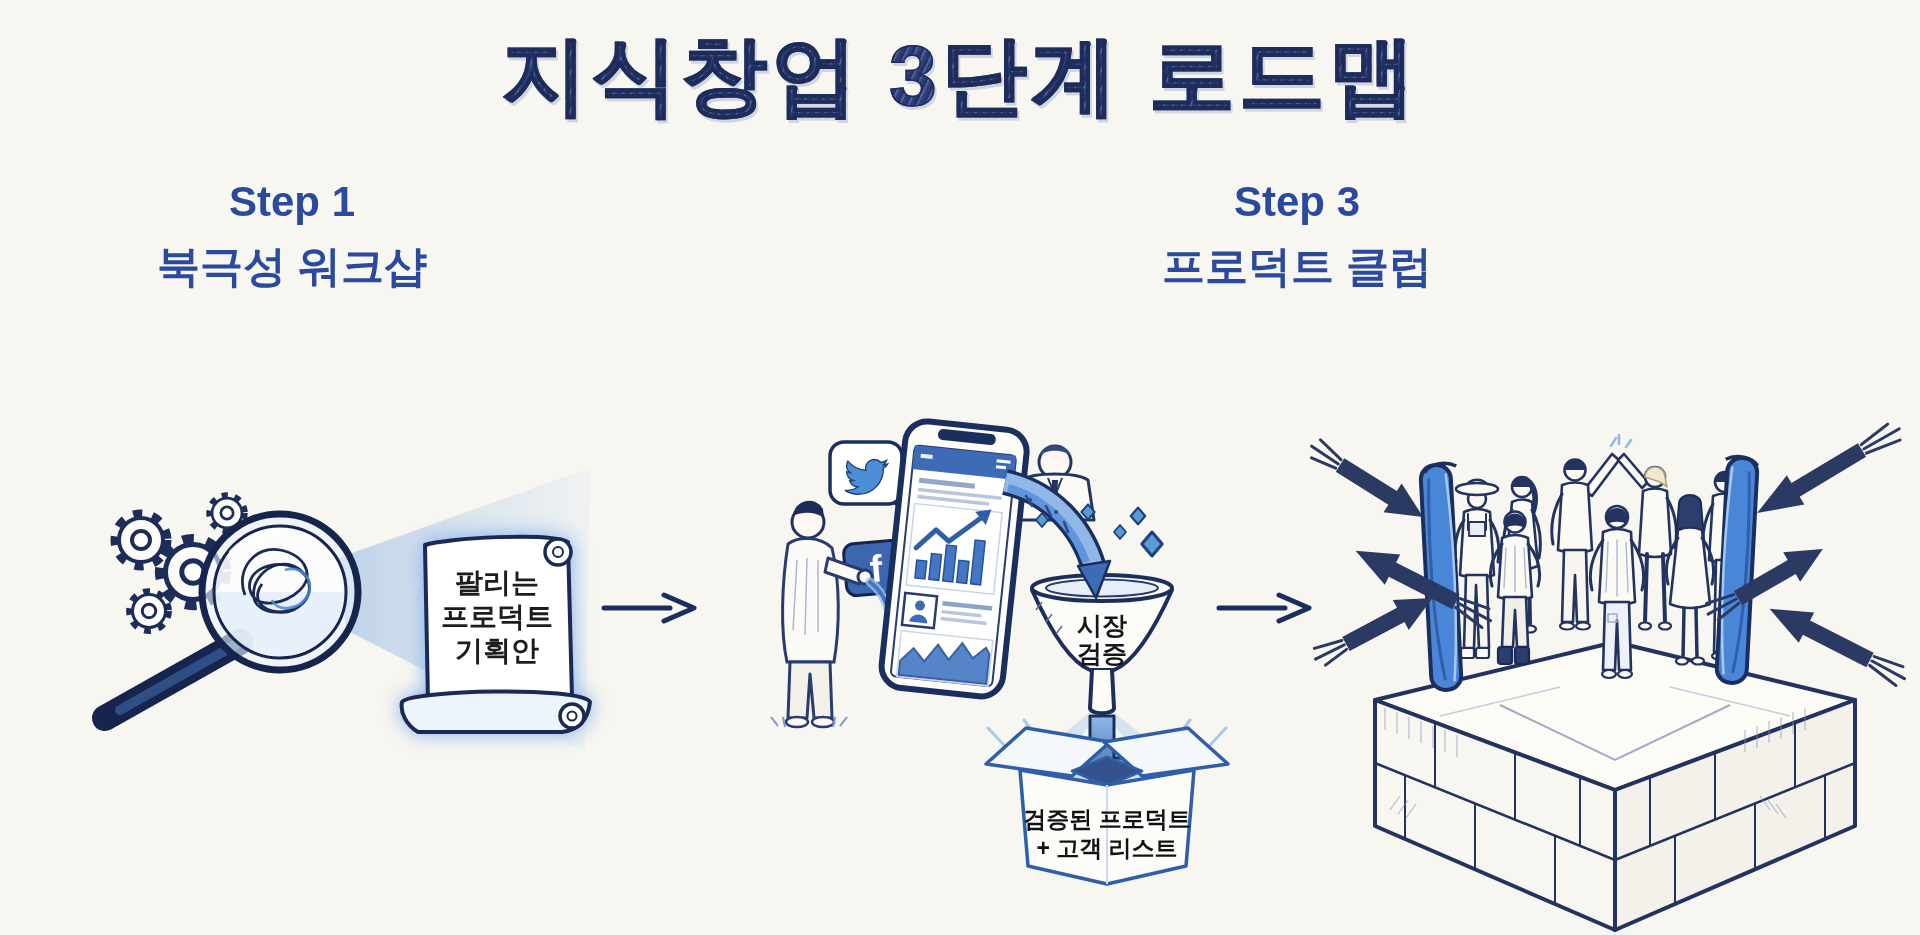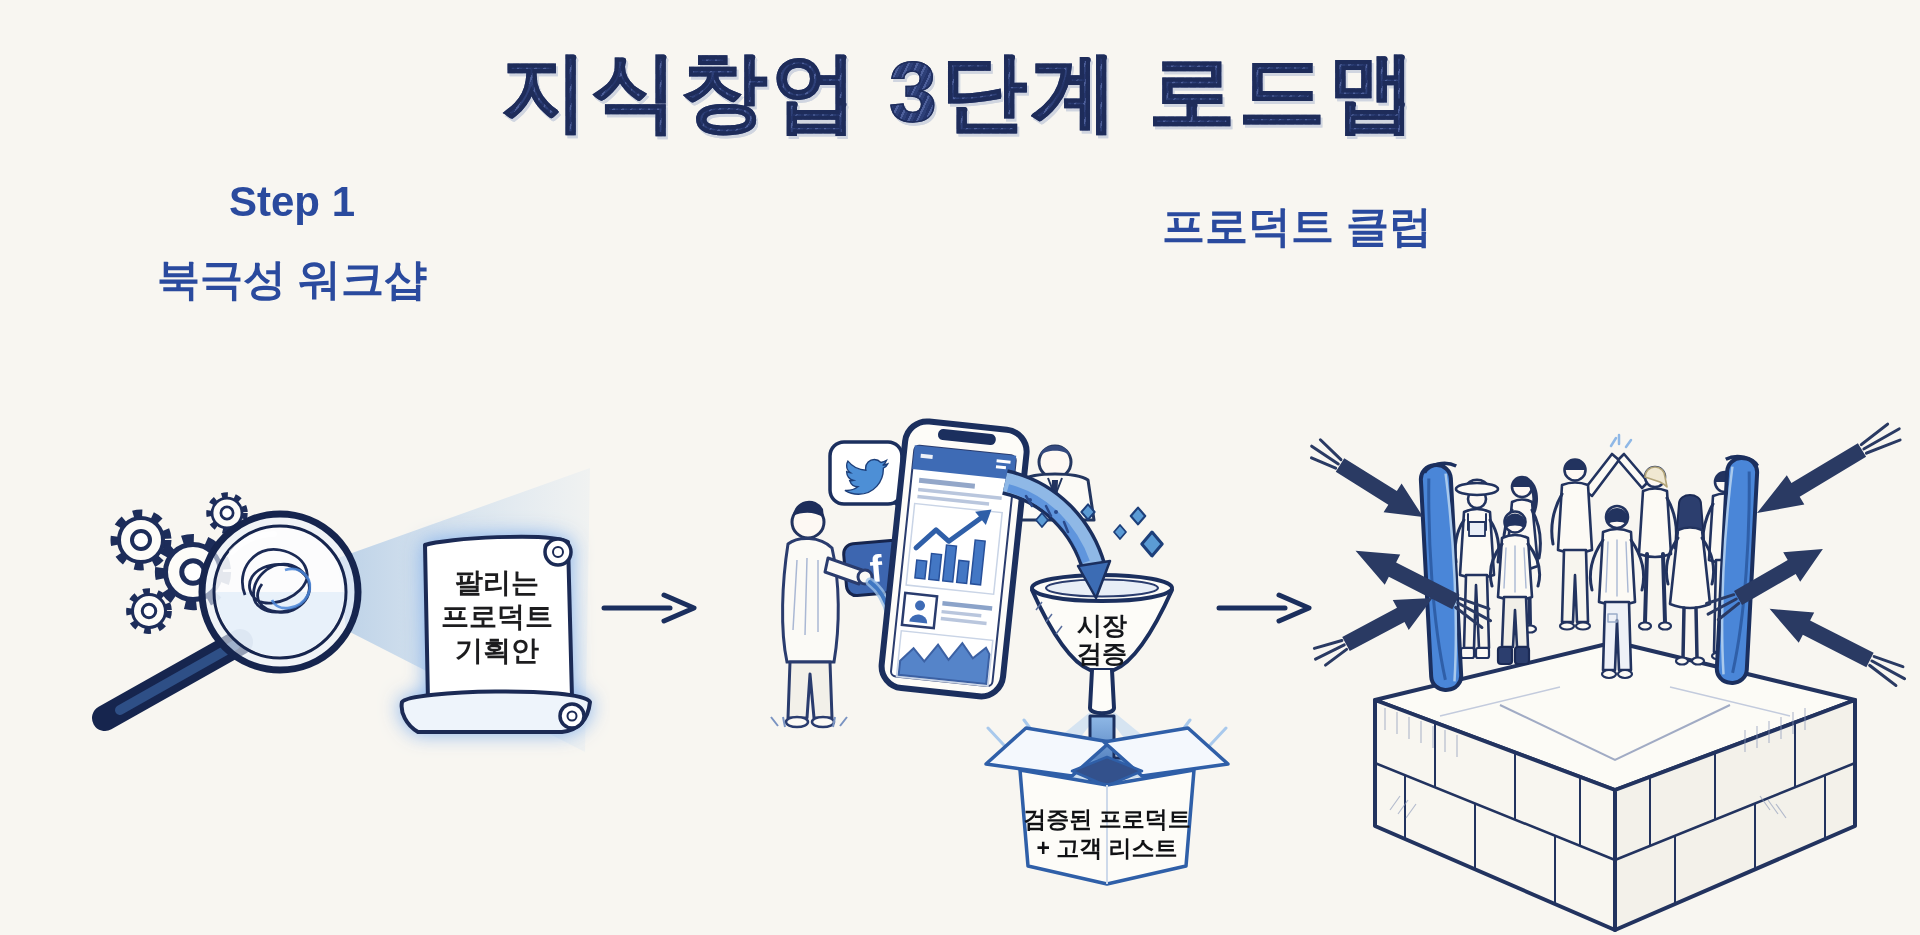--- a/index.html
+++ b/index.html
@@ -3,56 +3,57 @@
 <meta charset="utf-8">
 <style>
   html,body{margin:0;padding:0;}
   body{
     width:1920px;height:935px;position:relative;overflow:hidden;
     background:#f8f6f1;
     font-family:"Liberation Sans","DejaVu Sans",sans-serif;
   }
   .stage{position:absolute;inset:0;}
   .title{
-    position:absolute;top:34px;left:0;width:1920px;
+    position:absolute;top:18px;left:0;width:1920px;
     text-align:center;font-size:86px;font-weight:bold;letter-spacing:4px;
     color:#2c3c6e;
     filter:drop-shadow(2px 3px 0 rgba(175,185,210,.55));
     white-space:nowrap;
   }
   @supports (-webkit-background-clip: text){
     .title{
       background:repeating-linear-gradient(115deg,#25356b 0 3px,#4d5f9a 3px 5px,#2e4078 5px 8px);
       -webkit-background-clip:text;background-clip:text;
       -webkit-text-fill-color:transparent;
       -webkit-text-stroke:1.5px #1e2c5a;
     }
   }
   .step-header{
     position:absolute;top:176px;width:400px;text-align:center;
     color:#2a4a9e;line-height:1.25;white-space:nowrap;
   }
   .step-header .en{font-size:42px;font-weight:bold;}
-  .step-header .ko{font-size:43px;font-weight:bold;margin-top:24px;}
+  .step-header .ko{font-size:43px;font-weight:bold;margin-top:11px;}
   .sh1{left:92px;} .sh2{left:587px;} .sh3{left:1097px;}
   .illus{position:absolute;}
   svg text{font-family:"Liberation Sans","DejaVu Sans",sans-serif;font-weight:bold;}
 </style>
 </head>
 <body>
 
 <div class="stage">
 
   <div class="title">지식창업 3단계 로드맵</div>
 
   <div class="step-header sh1">
     <div class="en">Step 1</div>
     <div class="ko">북극성 워크샵</div>
   </div>
   <div class="step-header sh3">
+    <div class="en">Step 3</div>
     <div class="ko">프로덕트 클럽</div>
   </div>
 
   <svg class="illus" style="left:50px;top:380px;" width="560" height="400" viewBox="0 0 560 400">
     <defs>
       <linearGradient id="beamG" x1="0" y1="0" x2="1" y2="0">
         <stop offset="0" stop-color="#8cb4e0" stop-opacity="0.55"></stop>
         <stop offset="1" stop-color="#aacdf2" stop-opacity="0.10"></stop>
       </linearGradient>
       <g id="gearT">

